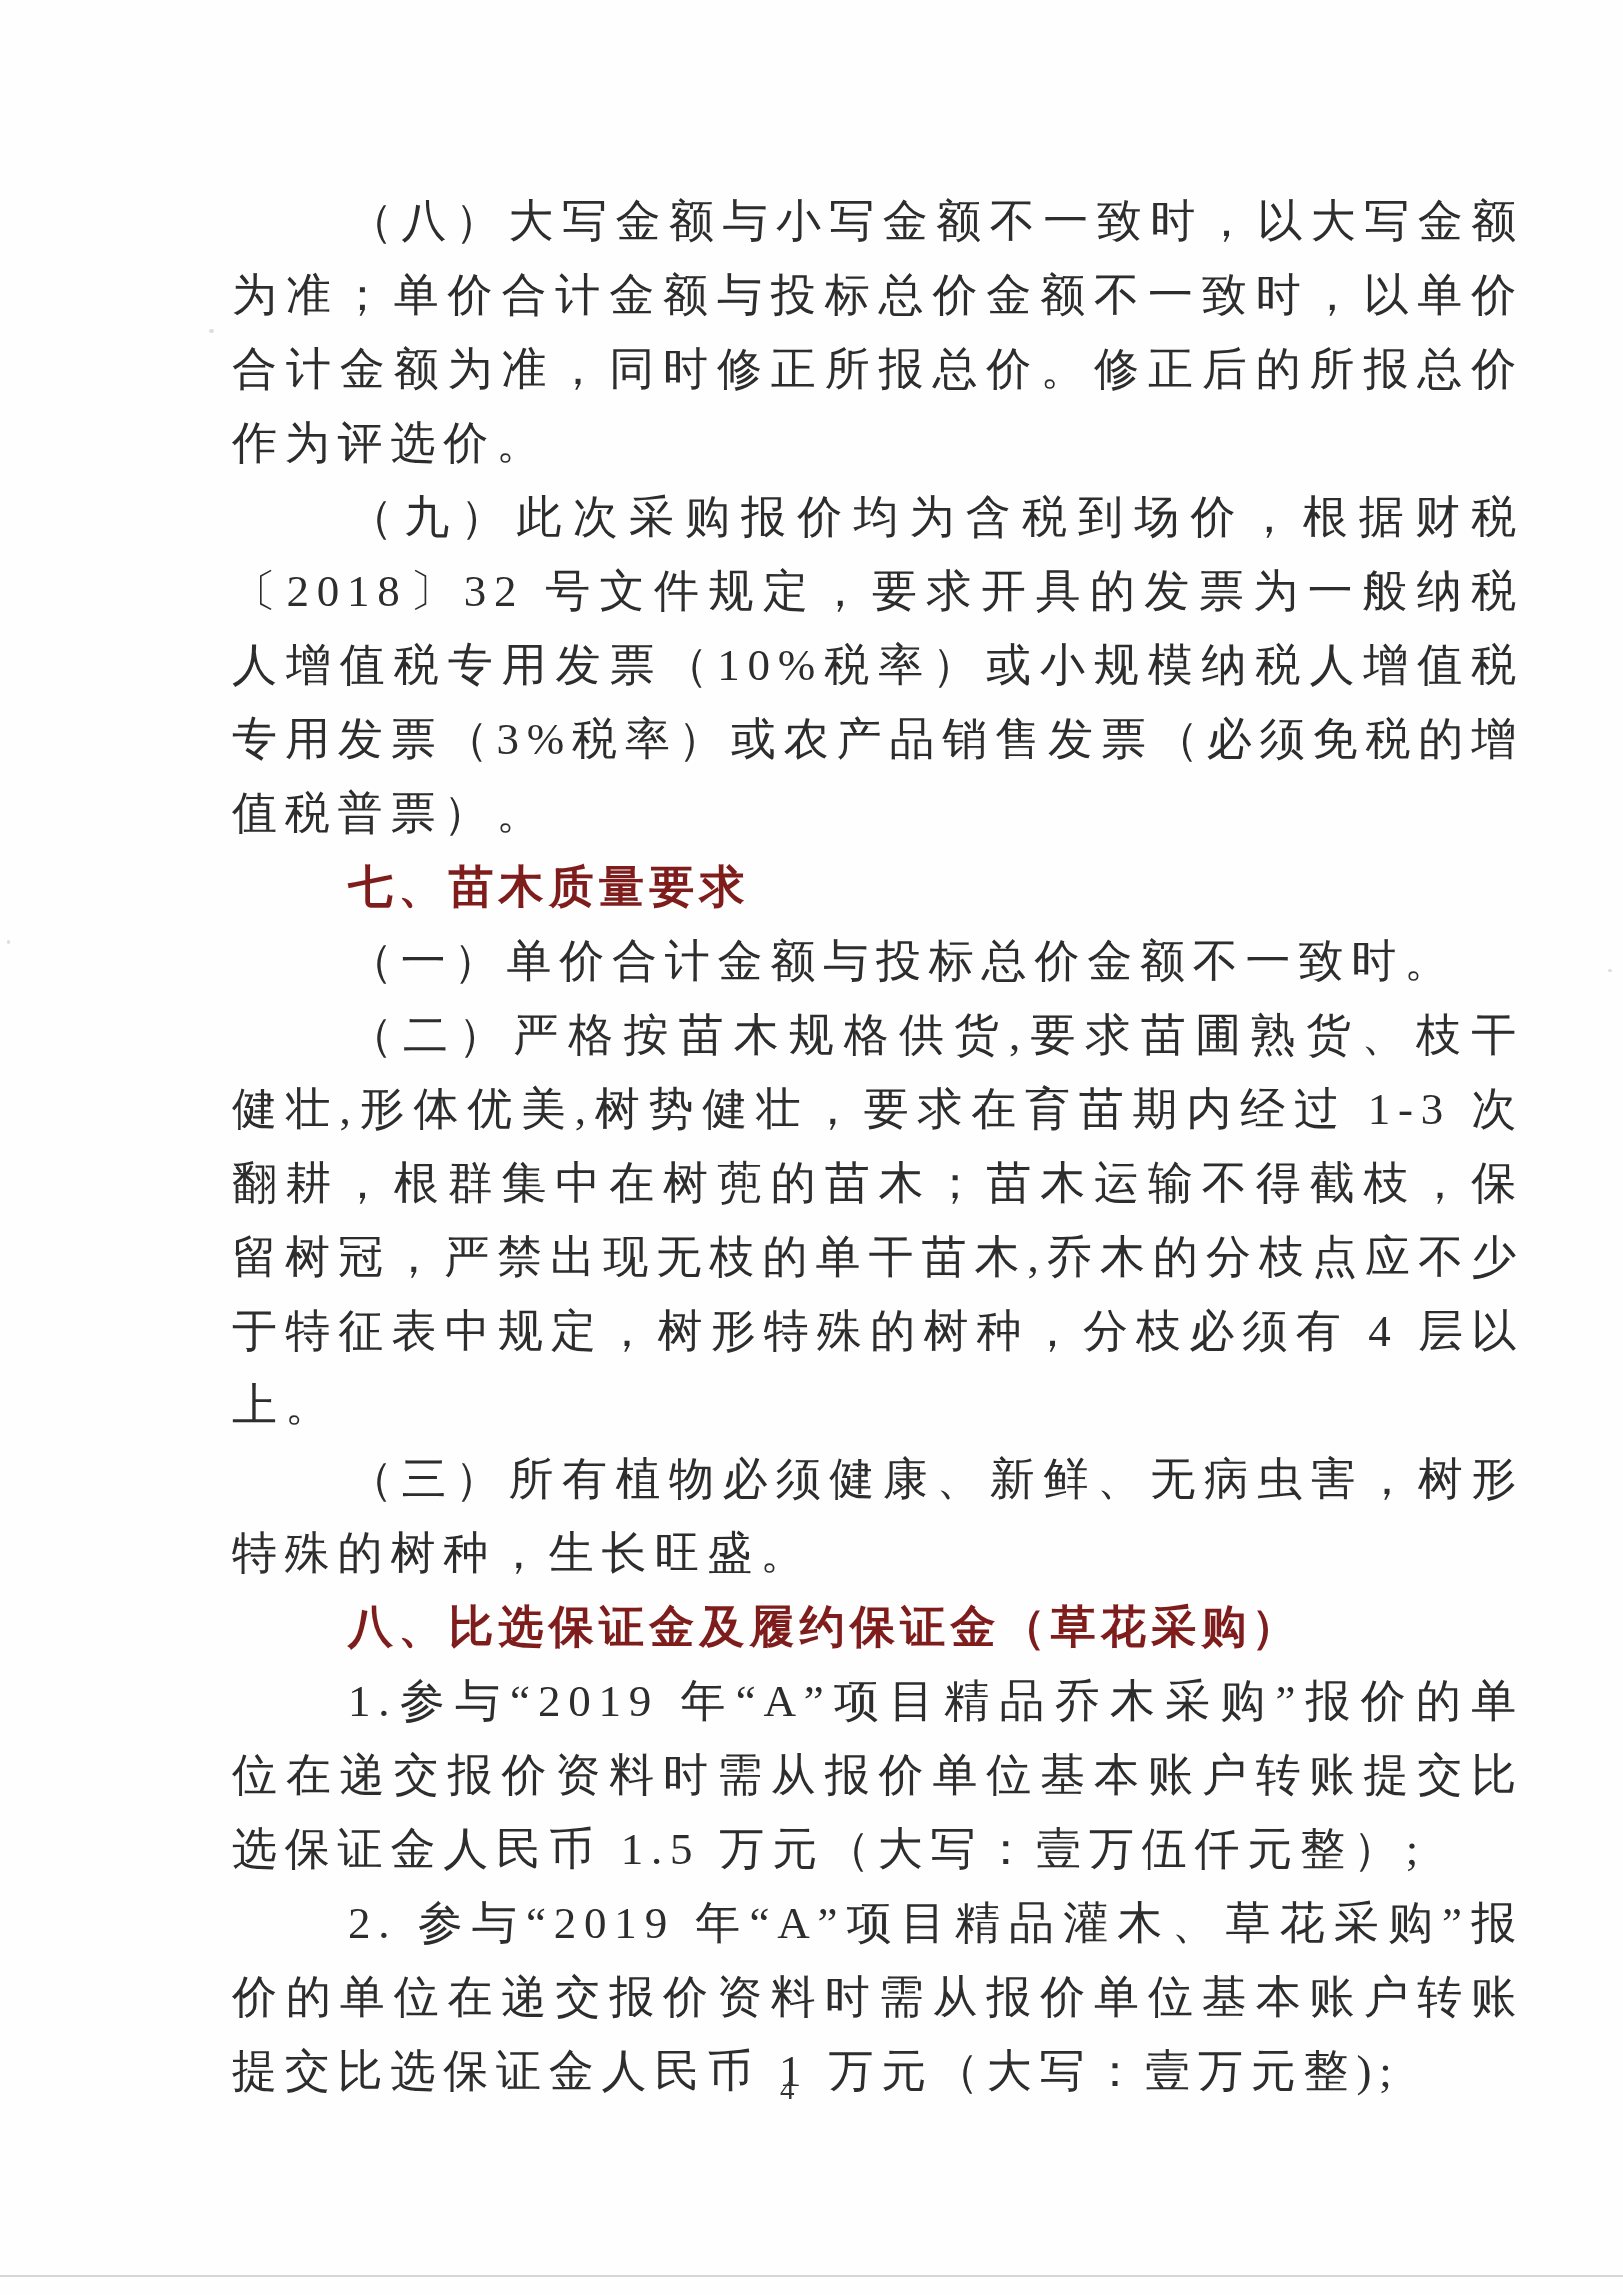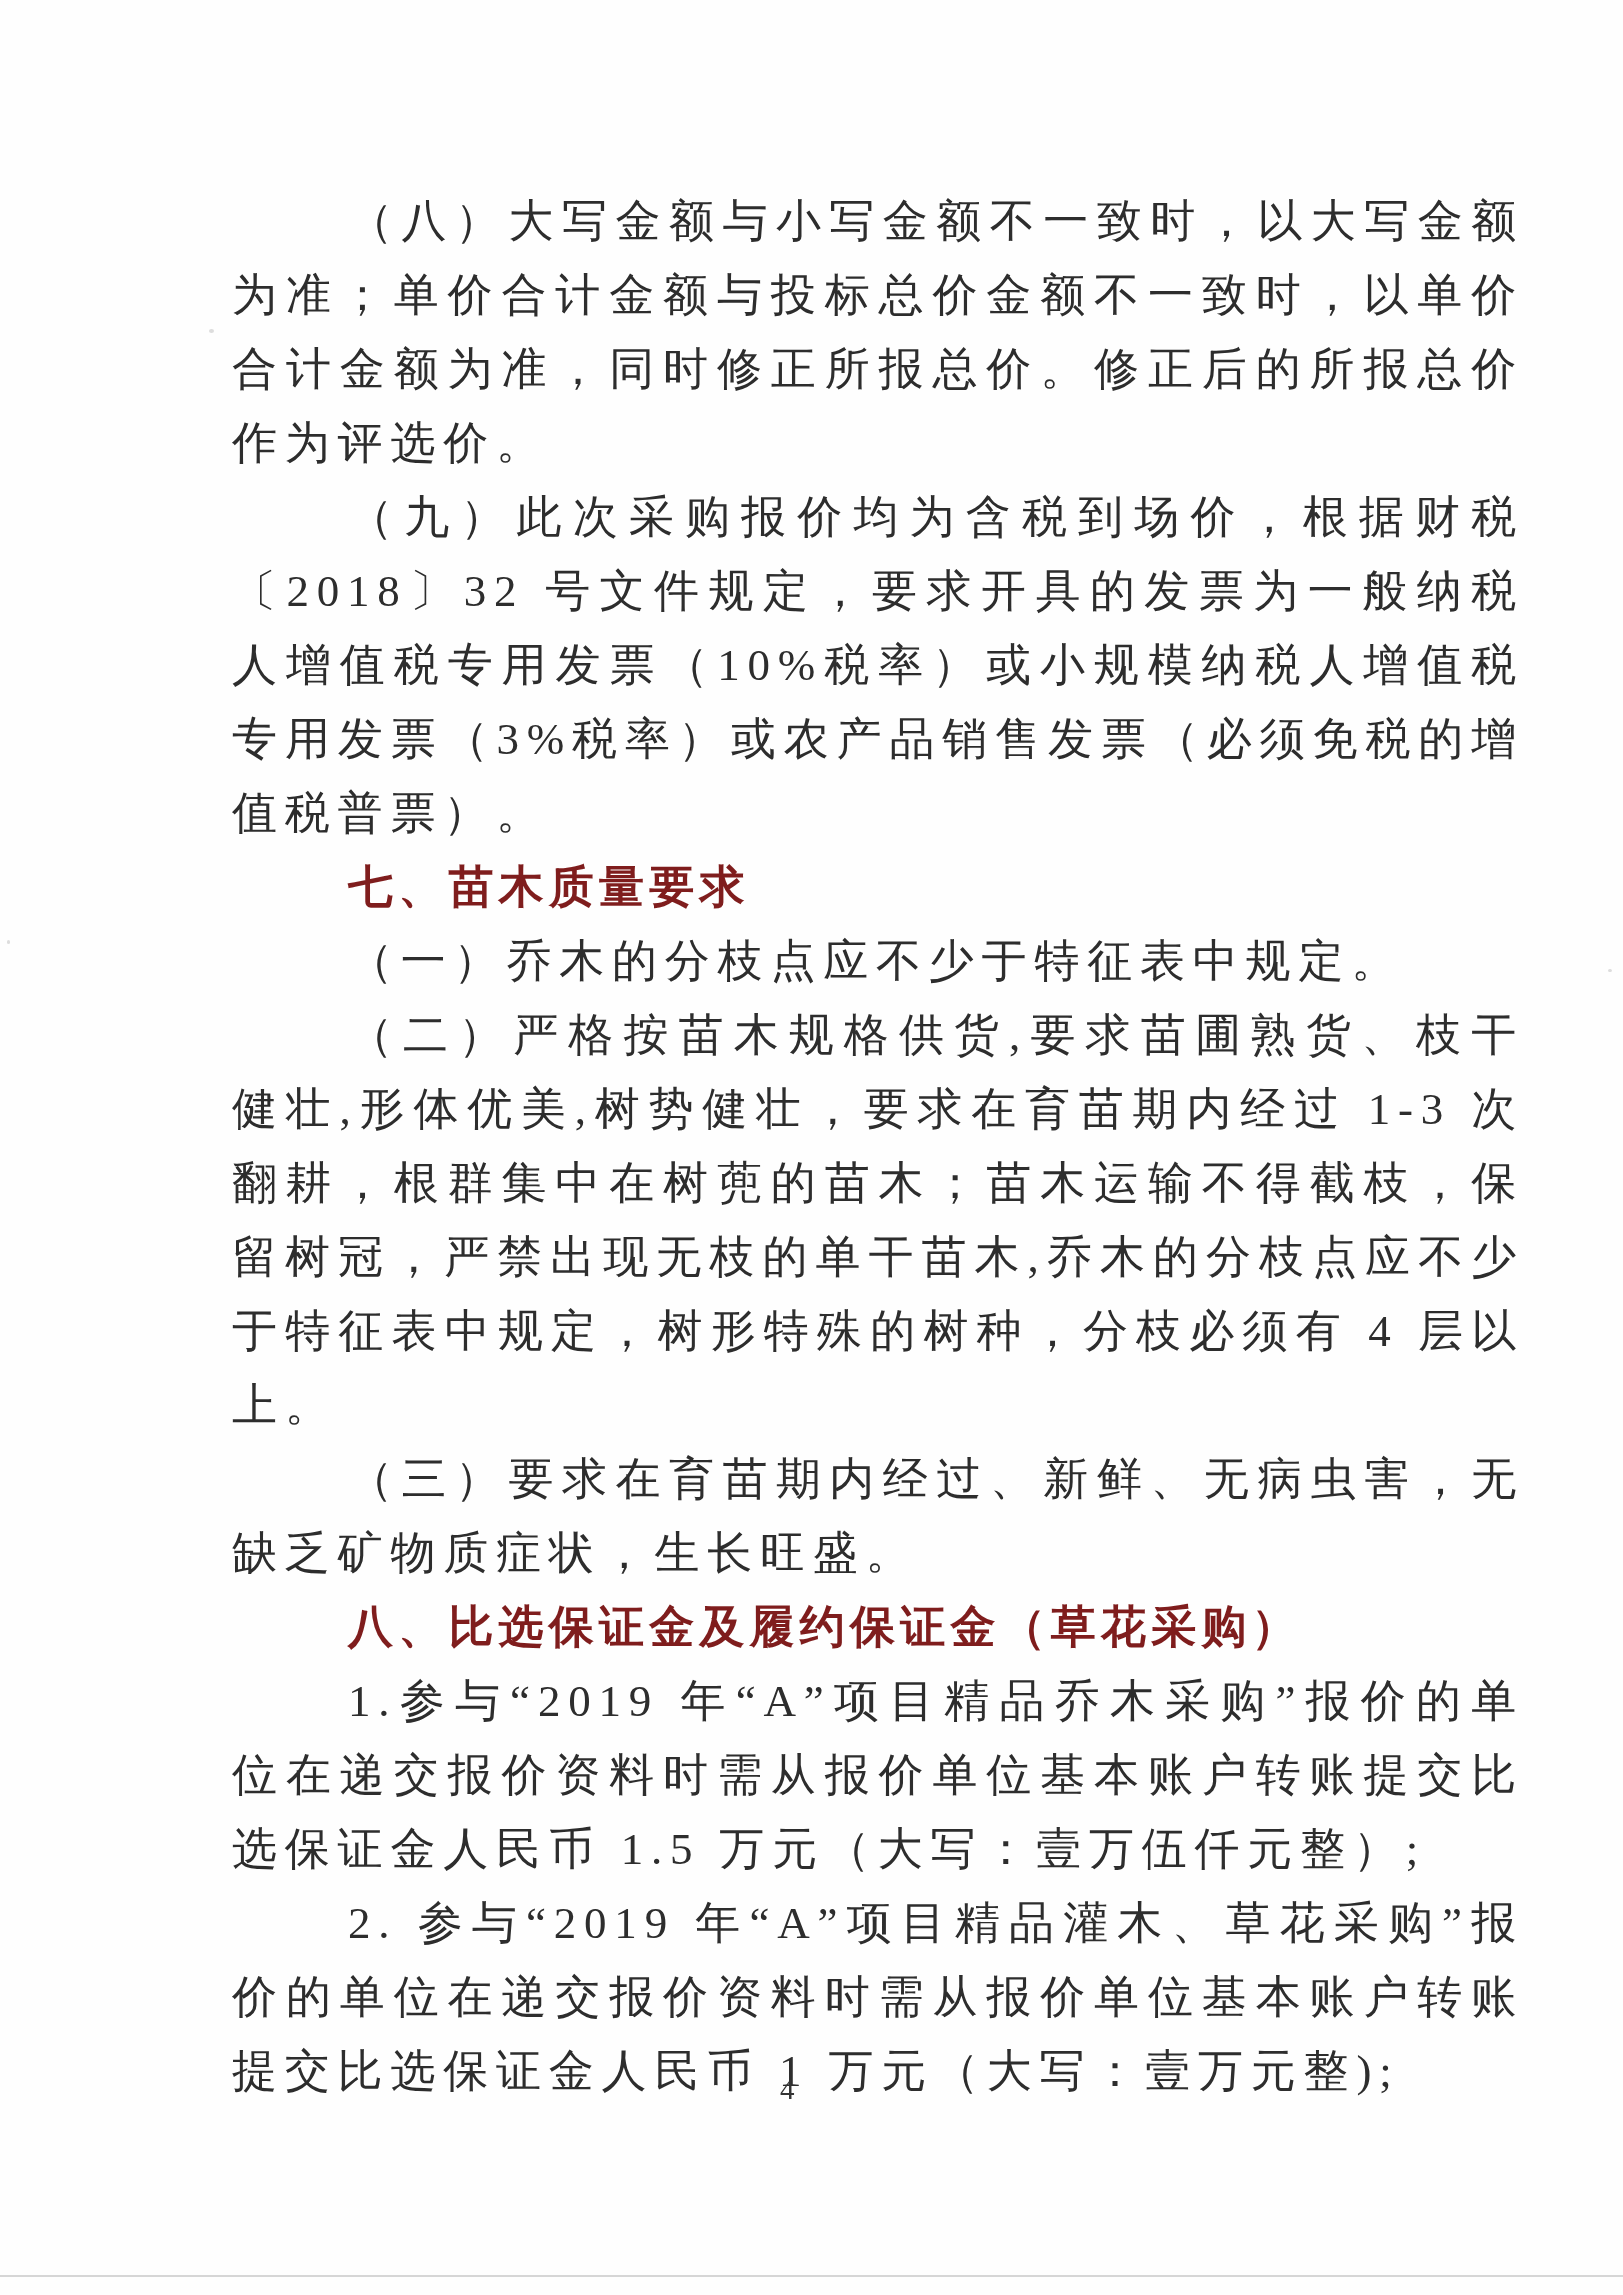--- a/index.html
+++ b/index.html
@@ -67,23 +67,23 @@
   .speck.s3 { left: 1608px; top: 969px; width: 3.9px; height: 3.3px; }
 </style>
 </head>
 <body>
 
 <div class="page">
   <div class="content">
     <p class="paragraph">（八）大写金额与小写金额不一致时，以大写金额为准；单价合计金额与投标总价金额不一致时，以单价合计金额为准，同时修正所报总价。修正后的所报总价作为评选价。</p>
     <p class="paragraph">（九）此次采购报价均为含税到场价，根据财税〔2018〕32 号文件规定，要求开具的发票为一般纳税人增值税专用发票（10%税率）或小规模纳税人增值税专用发票（3%税率）或农产品销售发票（必须免税的增值税普票）。</p>
     <p class="heading">七、苗木质量要求</p>
-    <p class="paragraph">（一）乔木的分枝点应不少于特征表中规定。</p>
+    <p class="paragraph">（一）单价合计金额与投标总价金额不一致时。</p>
     <p class="paragraph">（二）严格按苗木规格供货,要求苗圃熟货、枝干健壮,形体优美,树势健壮，要求在育苗期内经过 1-3 次翻耕，根群集中在树蔸的苗木；苗木运输不得截枝，保留树冠，严禁出现无枝的单干苗木,乔木的分枝点应不少于特征表中规定，树形特殊的树种，分枝必须有 4 层以上。</p>
-    <p class="paragraph">（三）要求在育苗期内经过、新鲜、无病虫害，无缺乏矿物质症状，生长旺盛。</p>
+    <p class="paragraph">（三）所有植物必须健康、新鲜、无病虫害，树形特殊的树种，生长旺盛。</p>
     <p class="heading">八、比选保证金及履约保证金（草花采购）</p>
     <p class="paragraph">1.参与“2019 年“A”项目精品乔木采购”报价的单位在递交报价资料时需从报价单位基本账户转账提交比选保证金人民币 1.5 万元（大写：壹万伍仟元整）;</p>
     <p class="paragraph">2. 参与“2019 年“A”项目精品灌木、草花采购”报价的单位在递交报价资料时需从报价单位基本账户转账提交比选保证金人民币 1 万元（大写：壹万元整);</p>
   </div>
 
   <div class="page-number">4</div>
 
   <div class="scan-bottom-line"></div>
   <div class="speck s1"></div>
   <div class="speck s2"></div>

